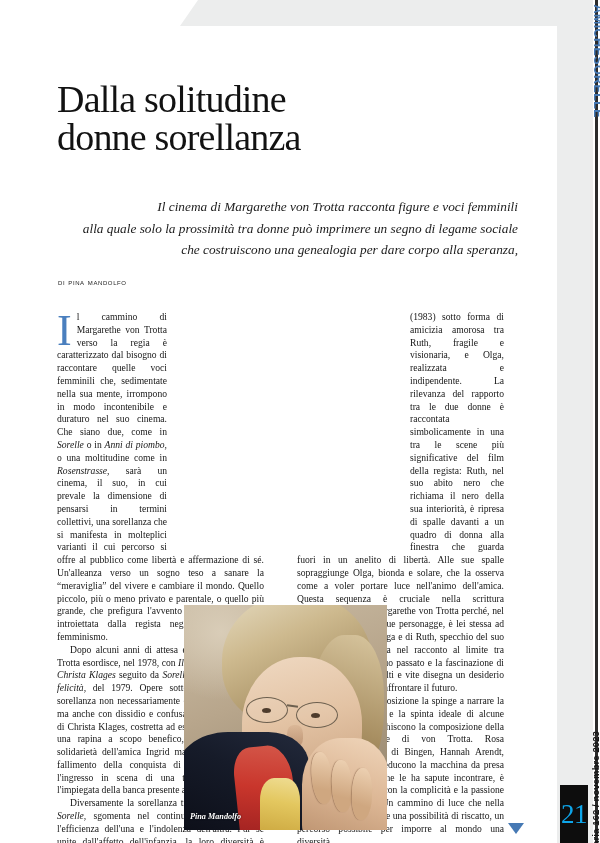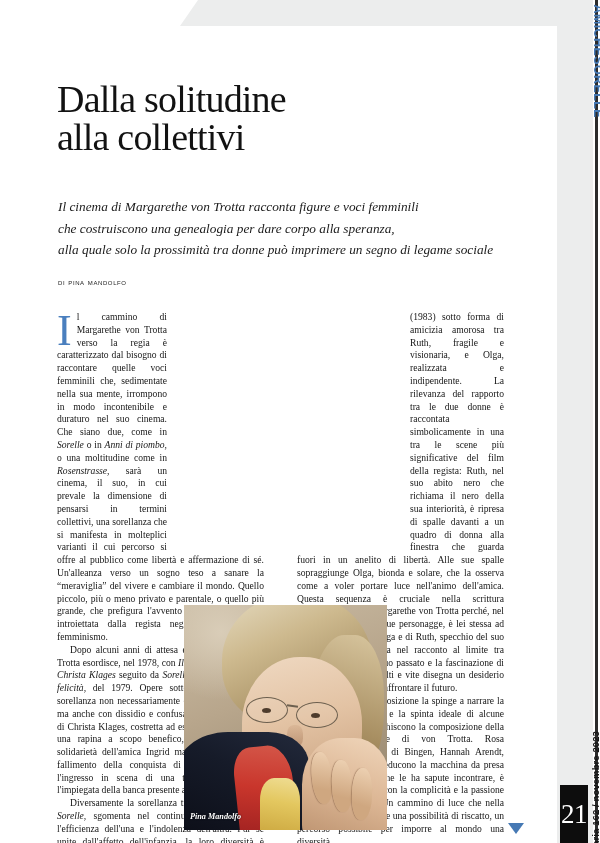--- a/index.html
+++ b/index.html
@@ -79,21 +79,21 @@
     font-size: 9.5px;
     letter-spacing: 0.1px;
     color: #151515;
   }
   .page-number-box {
     position: absolute;
     right: 12px;
     bottom: 0px;
     width: 28px; height: 58px;
     background: #0d0d0d;
-    color: #ffffff;
+    color: #0ea5e9;
     font-family: "Liberation Serif", serif;
     font-size: 27px;
     line-height: 58px;
     text-align: center;
     letter-spacing: -0.5px;
   }
 
   
   .headline {
     position: absolute;
@@ -111,20 +111,21 @@
   
   .deck {
     position: absolute;
     left: 58px; top: 196px;
     width: 460px;
     font-family: "Liberation Serif", serif;
     font-style: italic;
     font-size: 13.3px;
     line-height: 1.62;
     color: #1b1b1b;
+    text-align: right;
   }
   .deck span { display: block; white-space: nowrap; }
 
   
   .byline {
     position: absolute;
     left: 58px; top: 277px;
     font-family: Liberation Sans, sans-serif;
     font-size: 9px;
     letter-spacing: 0.6px;
@@ -332,27 +333,27 @@
   <div class="side-rule-outer"></div>
 
   <div class="strip-section-label">TEMA / AMICHESORELLE</div>
 
   <div class="strip-issue-label">Leggendaria 162 / novembre 2023</div>
 
   <div class="page-number-box">21</div>
 
   <h1 class="headline">
     <span class="l1">Dalla solitudine</span>
-    <span class="l2">alla collettivi</span>
+    <span class="l2">donne sorellanza</span>
   </h1>
 
   <div class="deck">
     <span>Il cinema di Margarethe von Trotta racconta figure e voci femminili</span>
+    <span>alla quale solo la prossimità tra donne può imprimere un segno di legame sociale</span>
     <span>che costruiscono una genealogia per dare corpo alla speranza,</span>
-    <span>alla quale solo la prossimità tra donne può imprimere un segno di legame sociale</span>
   </div>
 
   <div class="byline">di Pina Mandolfo</div>
 
   <div class="col col-1">
     <div class="shape"></div>
     <p class="first">
       <span class="dropcap">I</span><span>l cammino di Margarethe von Trotta verso la regia è caratterizzato dal bisogno di raccontare quelle voci femminili che, sedimentate nella sua mente, irrompono in modo incontenibile e duraturo nel suo cinema. Che siano due, come in </span><i>Sorelle</i><span> o in </span><i>Anni di piombo</i><span>, o una moltitudine come in </span><i>Rosenstrasse</i><span>, sarà un cinema, il suo, in cui prevale la dimensione di pensarsi in termini collettivi, una sorellanza che si manifesta in molteplici varianti il cui percorso si offre al pubblico come libertà e affermazione di sé. Un'alleanza verso un sogno teso a sanare la “meraviglia” del vivere e cambiare il mondo. Quello piccolo, più o meno privato e parentale, o quello più grande, che prefigura l'avvento della nuova società introiettata dalla regista negli anni felici del femminismo.</span>
     </p>
     <p>

